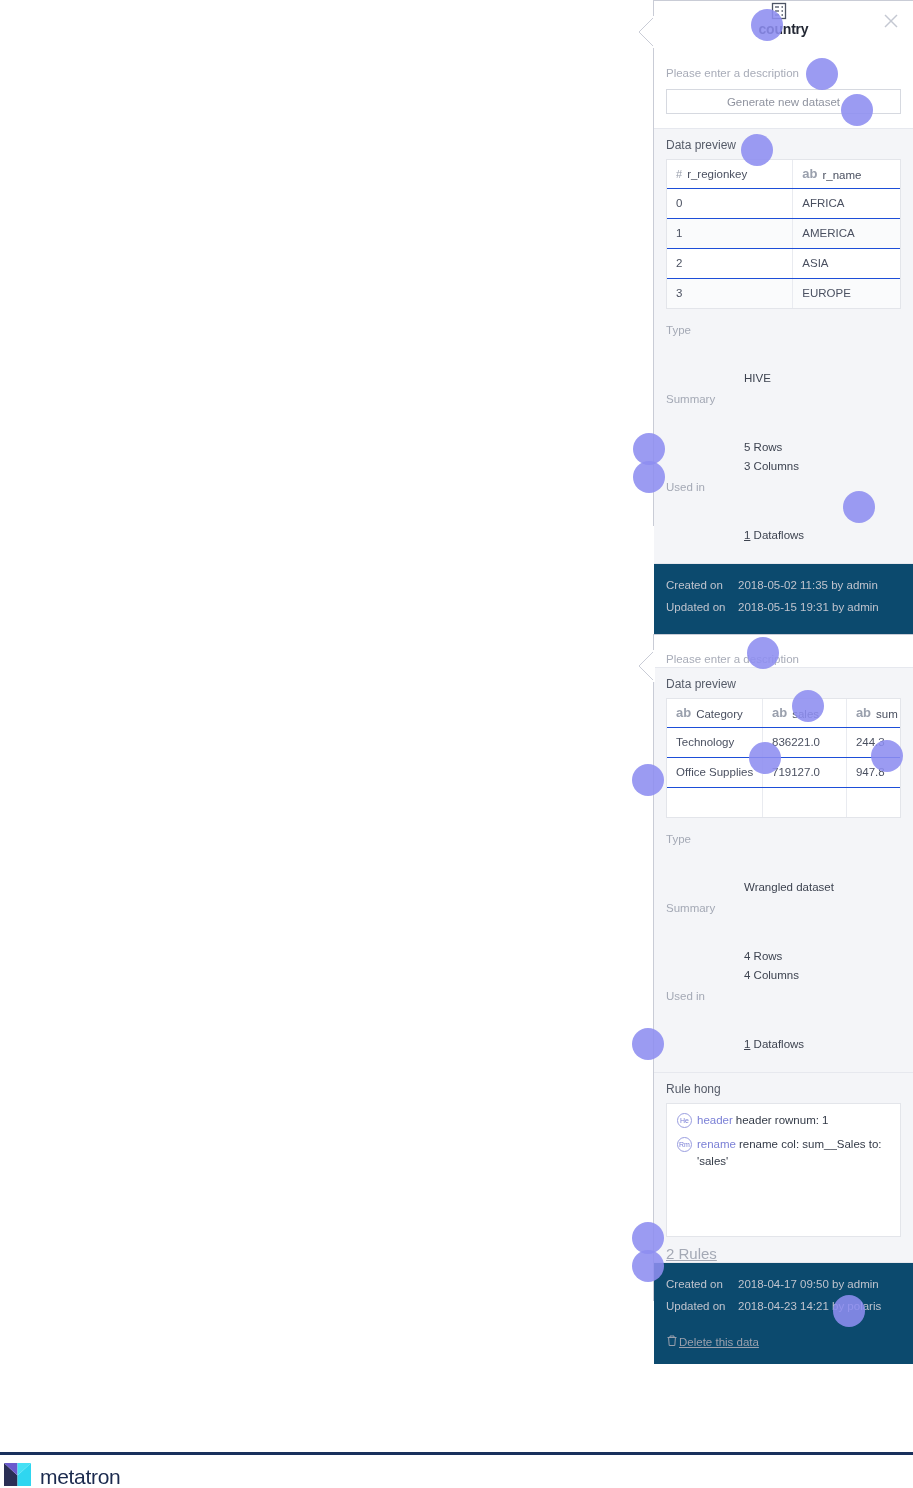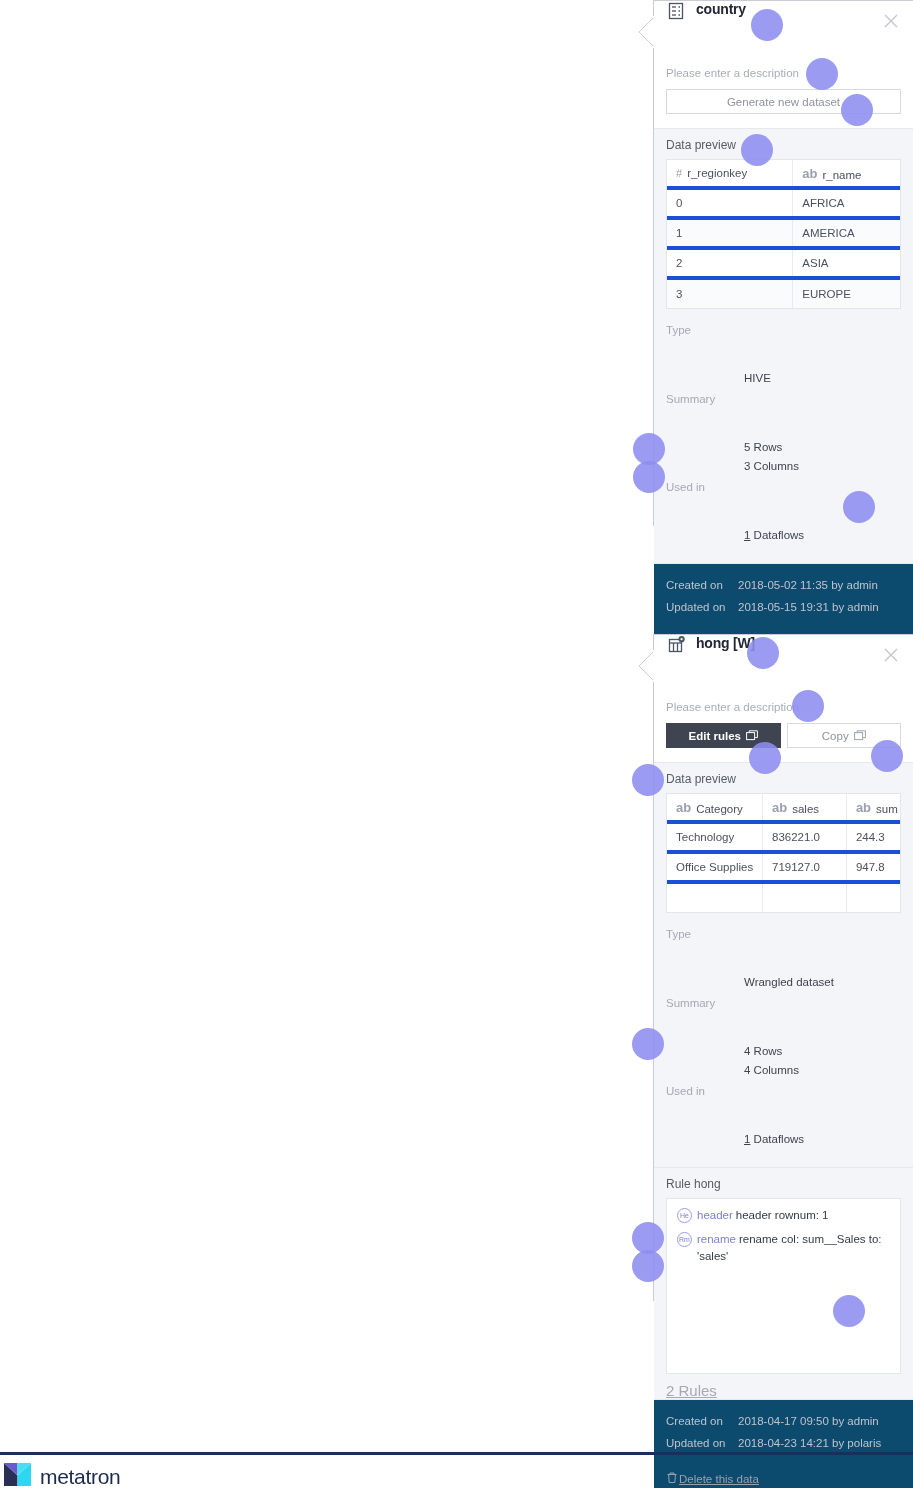--- a/index.html
+++ b/index.html
@@ -38,20 +38,22 @@
     height: 34px;
   }
   .notch svg { display: block; }
 
   
   .pnl-head {
     position: relative;
     height: 48px;
     padding: 0 12px;
     display: flex;
+    align-items: center;
+    flex-direction: column;
   }
   .pnl-icon {
     width: 20px; height: 20px;
     flex: 0 0 20px;
     margin-right: 10px;
     position: relative;
   }
   .pnl-title {
     font-size: 14px;
     font-weight: bold;
@@ -128,21 +130,21 @@
   }
   table.dp {
     border-collapse: collapse;
     width: 100%;
     table-layout: fixed;
   }
   table.dp th, table.dp td {
     text-align: left;
     font-weight: normal;
     border-right: 1px solid #e9ebf0;
-    border-bottom: 4px solid #1d4ed8;
+    border-bottom: 1px solid #1d4ed8;
     padding: 0 9px;
     height: 30px;
     font-size: 11.5px;
     color: #4a5060;
     white-space: nowrap;
     overflow: hidden;
   }
   table.dp th { height: 28px; }
   table.dp tr:last-child td { border-bottom: none; }
   table.dp th:last-child, table.dp td:last-child { border-right: none; }
@@ -169,21 +171,21 @@
   }
   .meta-k { width: 78px; flex: 0 0 78px; color: #a4a9b5; }
   .meta-v { color: #3d4350; margin-top: 48px; }
   .meta-v u { text-decoration: underline; }
 
   
   .rule-box {
     margin: 0 12px;
     background: #ffffff;
     border: 1px solid #e3e5ea;
-    height: 176px;
+    height: 134px;
     padding: 8px 10px;
     overflow: hidden;
   }
   .rule-item {
     display: flex;
     align-items: flex-start;
     gap: 5px;
     margin-bottom: 7px;
     font-size: 11.5px;
     line-height: 17px;
@@ -385,64 +387,25 @@
 
   <div class="panel p2">
 
     <div class="notch">
       <svg width="17" height="34" viewBox="0 0 17 34">
         <path d="M17 1 L1 17 L17 33" fill="#ffffff" stroke="#c9ccd6" stroke-width="1"></path>
         <line x1="16" y1="1" x2="16" y2="33" stroke="#ffffff" stroke-width="2"></line>
       </svg>
     </div>
 
-    <div class="pnl-head">
-      <span class="pnl-icon">
-        <svg width="20" height="20" viewBox="0 0 20 20">
-          <rect x="3.5" y="4.5" width="12" height="12" fill="none" stroke="#4d5464" stroke-width="1.3"></rect>
-          <line x1="3.5" y1="8" x2="15.5" y2="8" stroke="#4d5464" stroke-width="1.3"></line>
-          <line x1="7.5" y1="8" x2="7.5" y2="16.5" stroke="#4d5464" stroke-width="1.3"></line>
-          <line x1="11.5" y1="8" x2="11.5" y2="16.5" stroke="#4d5464" stroke-width="1.3"></line>
-          <circle cx="15.6" cy="4.2" r="3.1" fill="#4d5464"></circle>
-          <circle cx="15.6" cy="4.2" r="1.1" fill="#ffffff"></circle>
-        </svg>
-      </span>
-      <span class="pnl-title">hong [W]</span>
-      <span class="close-x">
-        <svg width="24" height="24" viewBox="0 0 24 24">
-          <line x1="6" y1="6" x2="18" y2="18" stroke="#c4c8d2" stroke-width="1.4"></line>
-          <line x1="18" y1="6" x2="6" y2="18" stroke="#c4c8d2" stroke-width="1.4"></line>
-        </svg>
-      </span>
-    </div>
 
     <div class="desc-row">
       <div class="desc-ph">Please enter a description</div>
     </div>
 
-    <div class="btn-row">
-      <div class="btn dark">
-        <span>Edit rules</span>
-        <span class="btn-ico">
-          <svg width="12" height="11" viewBox="0 0 12 11">
-            <rect x="0.6" y="2.6" width="8" height="7" fill="none" stroke="#ffffff" stroke-width="1"></rect>
-            <path d="M3.2 2.6 V0.8 H11.4 V7.6 H9.1" fill="none" stroke="#ffffff" stroke-width="1"></path>
-          </svg>
-        </span>
-      </div>
-      <div class="btn">
-        <span>Copy</span>
-        <span class="btn-ico">
-          <svg width="12" height="11" viewBox="0 0 12 11">
-            <rect x="0.6" y="2.6" width="8" height="7" fill="none" stroke="#9aa0ad" stroke-width="1"></rect>
-            <path d="M3.2 2.6 V0.8 H11.4 V7.6 H9.1" fill="none" stroke="#9aa0ad" stroke-width="1"></path>
-          </svg>
-        </span>
-      </div>
-    </div>
 
     <div class="grey-sec">
       <div class="sec-label">Data preview</div>
 
       <div class="tbl-wrap">
         <table class="dp">
           <thead>
             <tr>
               <th style="width:41%">
                 <span class="ctype">ab</span><span>Category</span>

